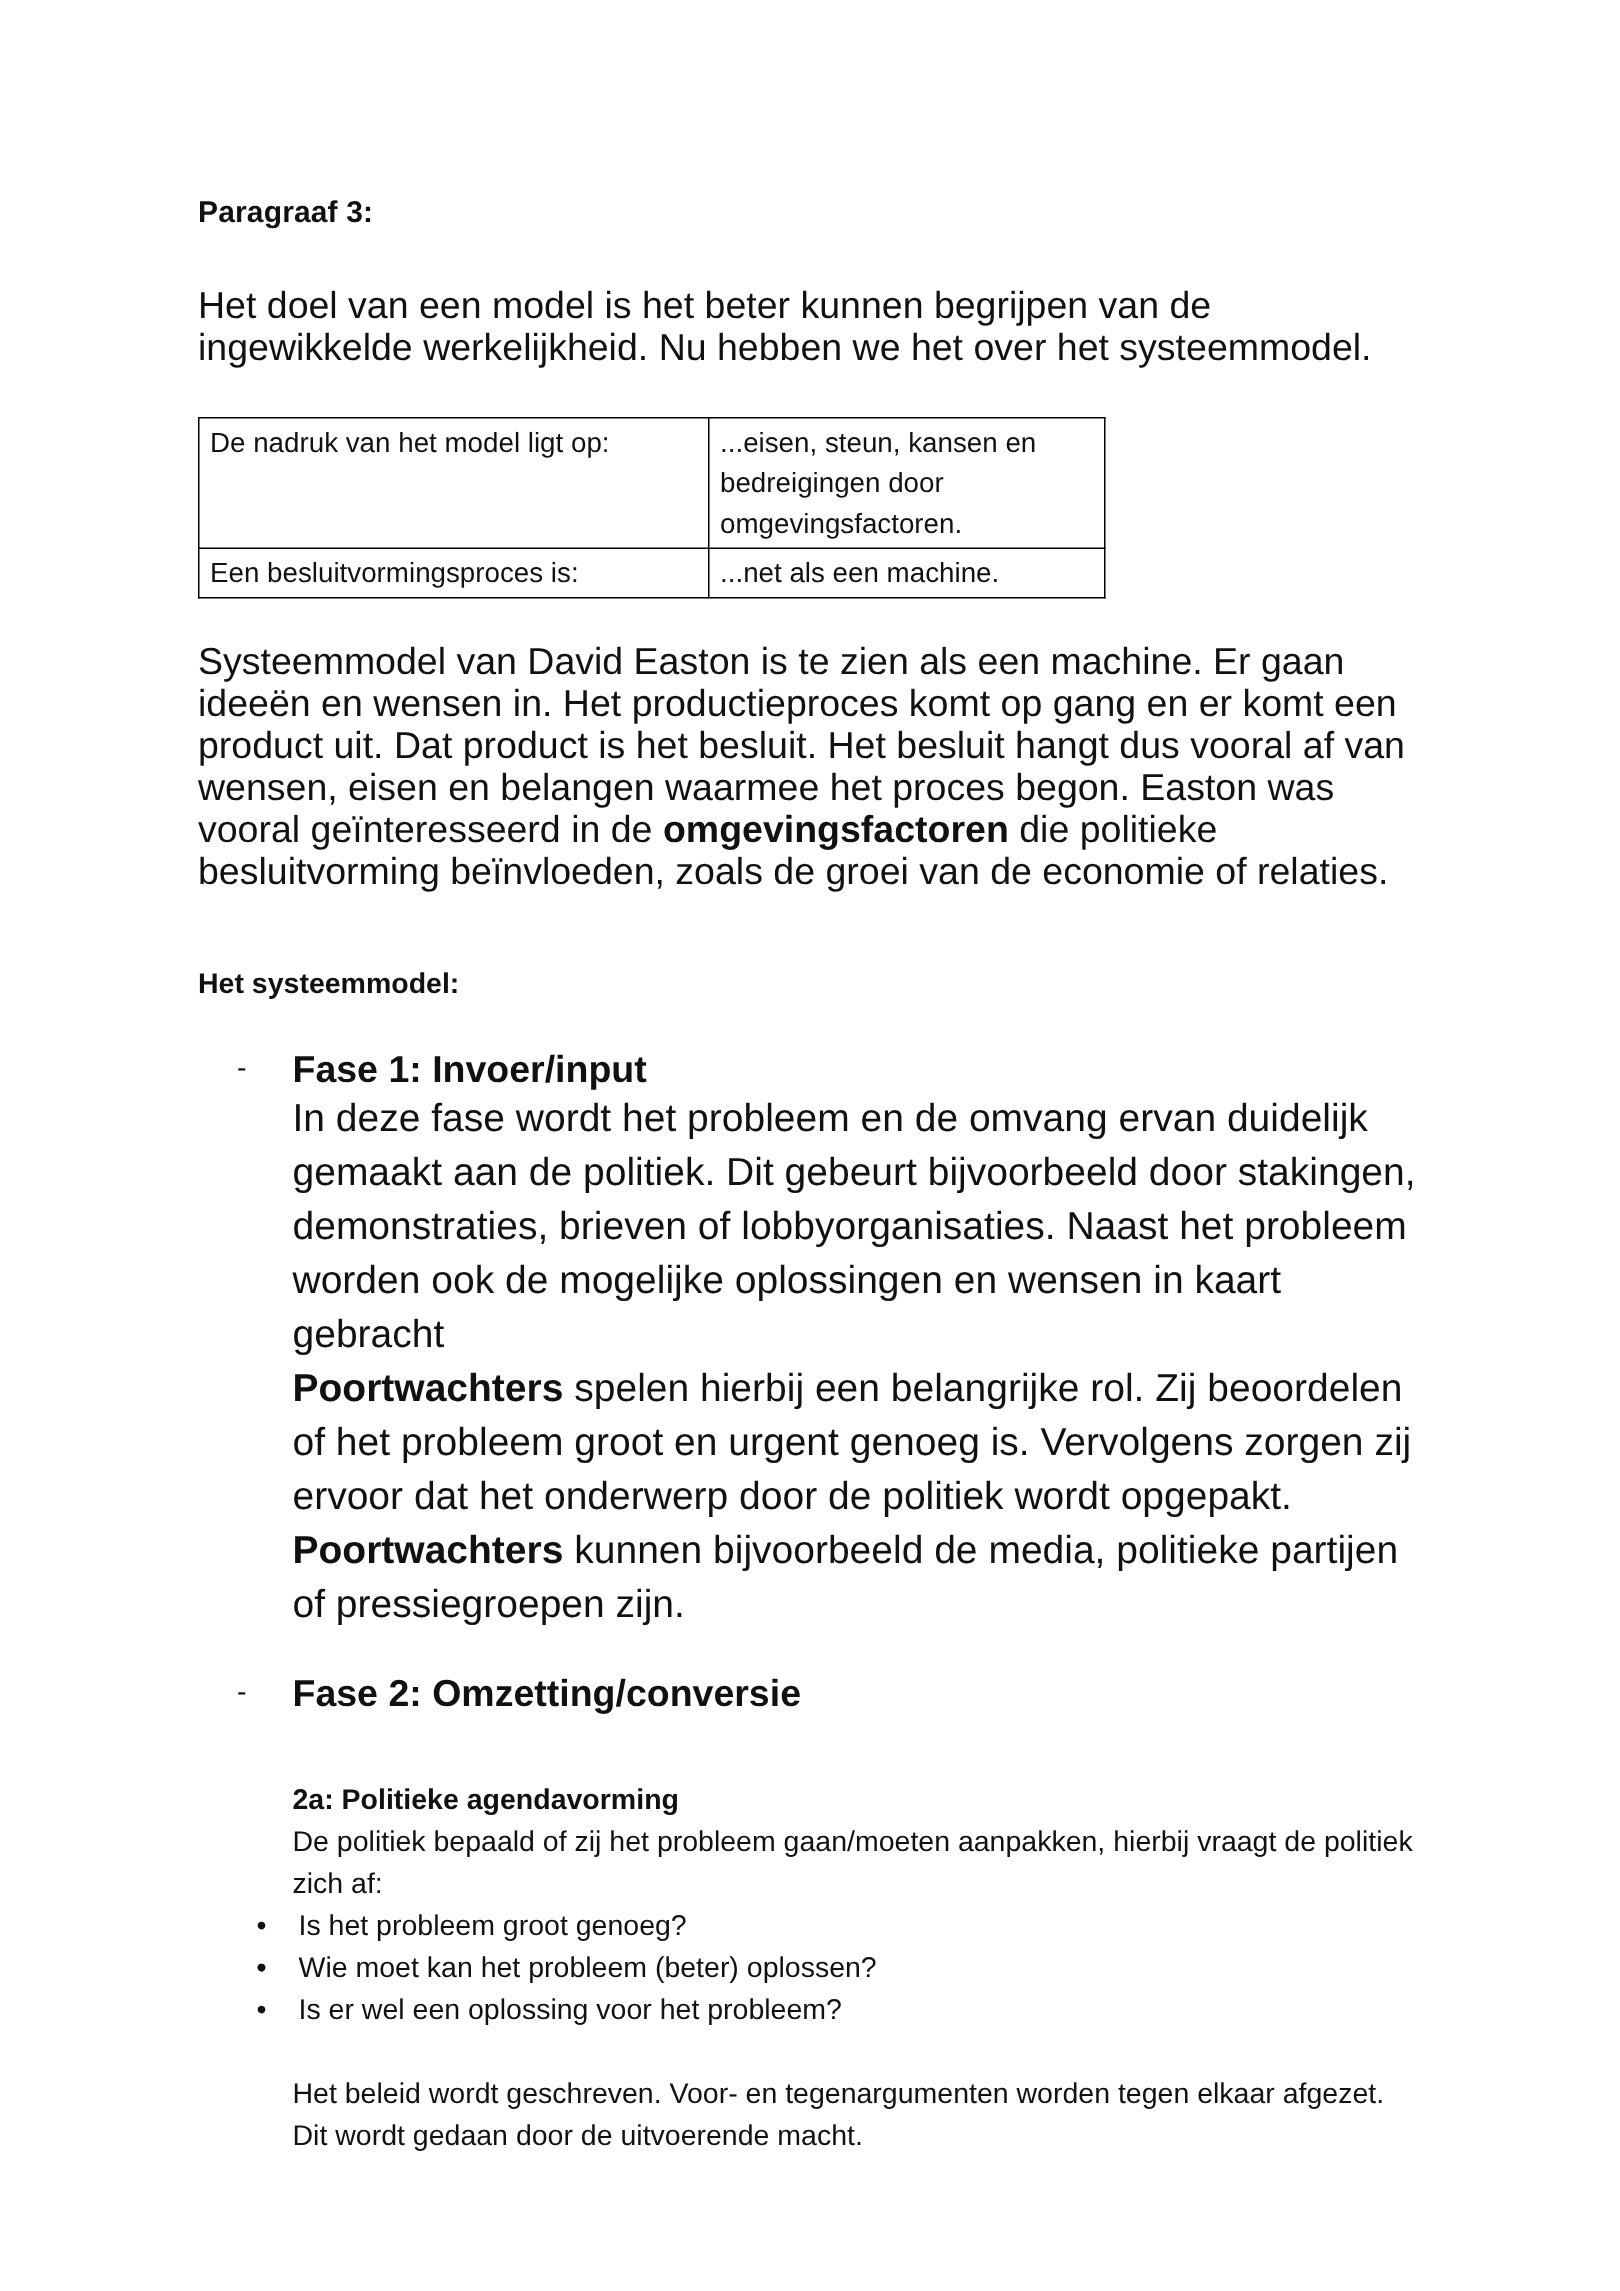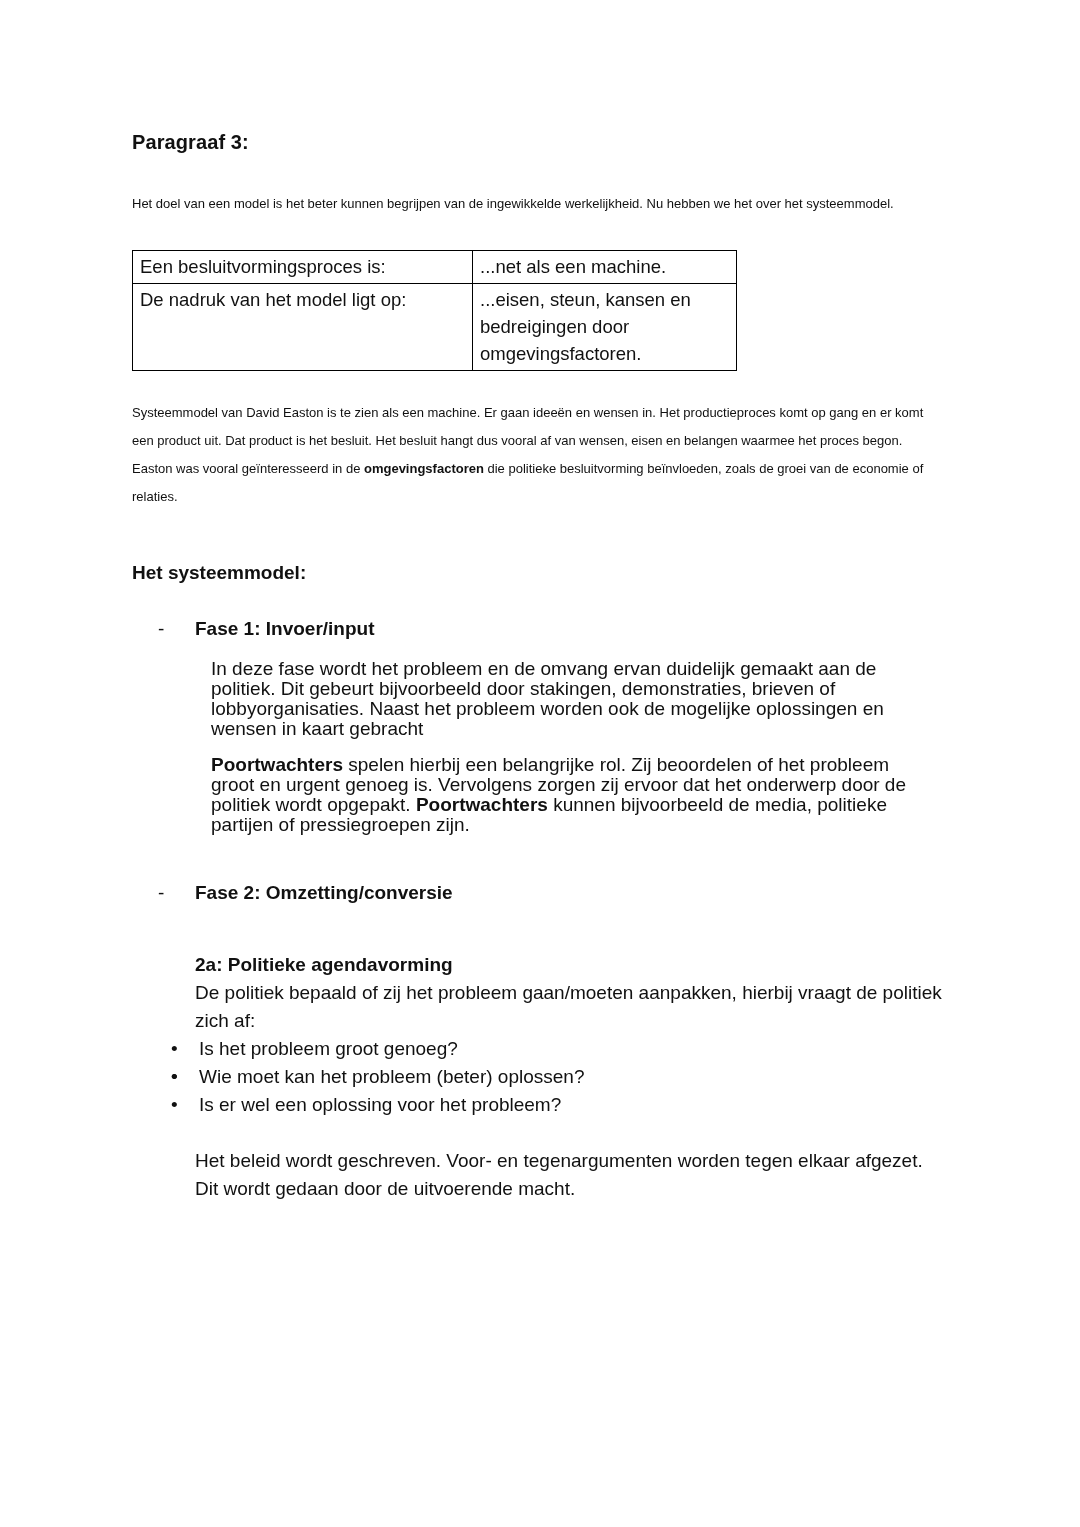--- a/index.html
+++ b/index.html
@@ -28,21 +28,21 @@
   
   .doc-title {
     font-size: 20px;
     font-weight: bold;
     line-height: 28px;
     margin: 0 0 34px 0;
     letter-spacing: 0.1px;
   }
 
   .para {
-    font-size: 13px;
+    font-size: 25px;
     line-height: 28px;
     margin: 0;
     max-width: 815px;
   }
   .spacer-28 { height: 28px; }
   .spacer-32 { height: 32px; }
   .spacer-44 { height: 44px; }
   .spacer-48 { height: 48px; }
 
   .section-head {
@@ -88,29 +88,29 @@
   }
   .dash-marker {
     position: absolute;
     left: 26px;
     top: 0;
     font-size: 19px;
     line-height: 28px;
     color: #111;
   }
   .dash-title {
-    font-size: 19px;
+    font-size: 25px;
     font-weight: bold;
     line-height: 28px;
     margin: 0;
   }
   .dash-body {
-    font-size: 19px;
-    line-height: 20px;
-    margin: 16px;
+    font-size: 26px;
+    line-height: 36px;
+    margin: 0;
   }
 
   
   .sub-block {
     padding-left: 63px;
     max-width: 878px;
   }
   .sub-head {
     font-size: 19px;
     font-weight: bold;
@@ -150,26 +150,26 @@
 
   <h1 class="doc-title">Paragraaf 3:</h1>
 
   <p class="para">Het doel van een model is het beter kunnen begrijpen van de ingewikkelde werkelijkheid. Nu hebben we het over het systeemmodel.</p>
 
   <div class="spacer-32"></div>
 
   <table class="cmp-table">
     <tbody>
       <tr>
+        <td class="col-label tall-cell">De nadruk van het model ligt op:</td>
+        <td class="col-value tall-cell">...eisen, steun, kansen en bedreigingen door omgevingsfactoren.</td>
+      </tr>
+      <tr>
         <td class="col-label">Een besluitvormingsproces is:</td>
         <td class="col-value">...net als een machine.</td>
-      </tr>
-      <tr>
-        <td class="col-label tall-cell">De nadruk van het model ligt op:</td>
-        <td class="col-value tall-cell">...eisen, steun, kansen en bedreigingen door omgevingsfactoren.</td>
       </tr>
     </tbody>
   </table>
 
   <div class="spacer-28"></div>
 
   <p class="para"><span>Systeemmodel van David Easton is te zien als een machine. Er gaan ideeën en wensen in. Het productieproces komt op gang en er komt een product uit. Dat product is het besluit. Het besluit hangt dus vooral af van wensen, eisen en belangen waarmee het proces begon. Easton was vooral geïnteresseerd in de </span><b>omgevingsfactoren</b><span> die politieke besluitvorming beïnvloeden, zoals de groei van de economie of relaties.</span></p>
 
   <div class="spacer-48"></div>
 

